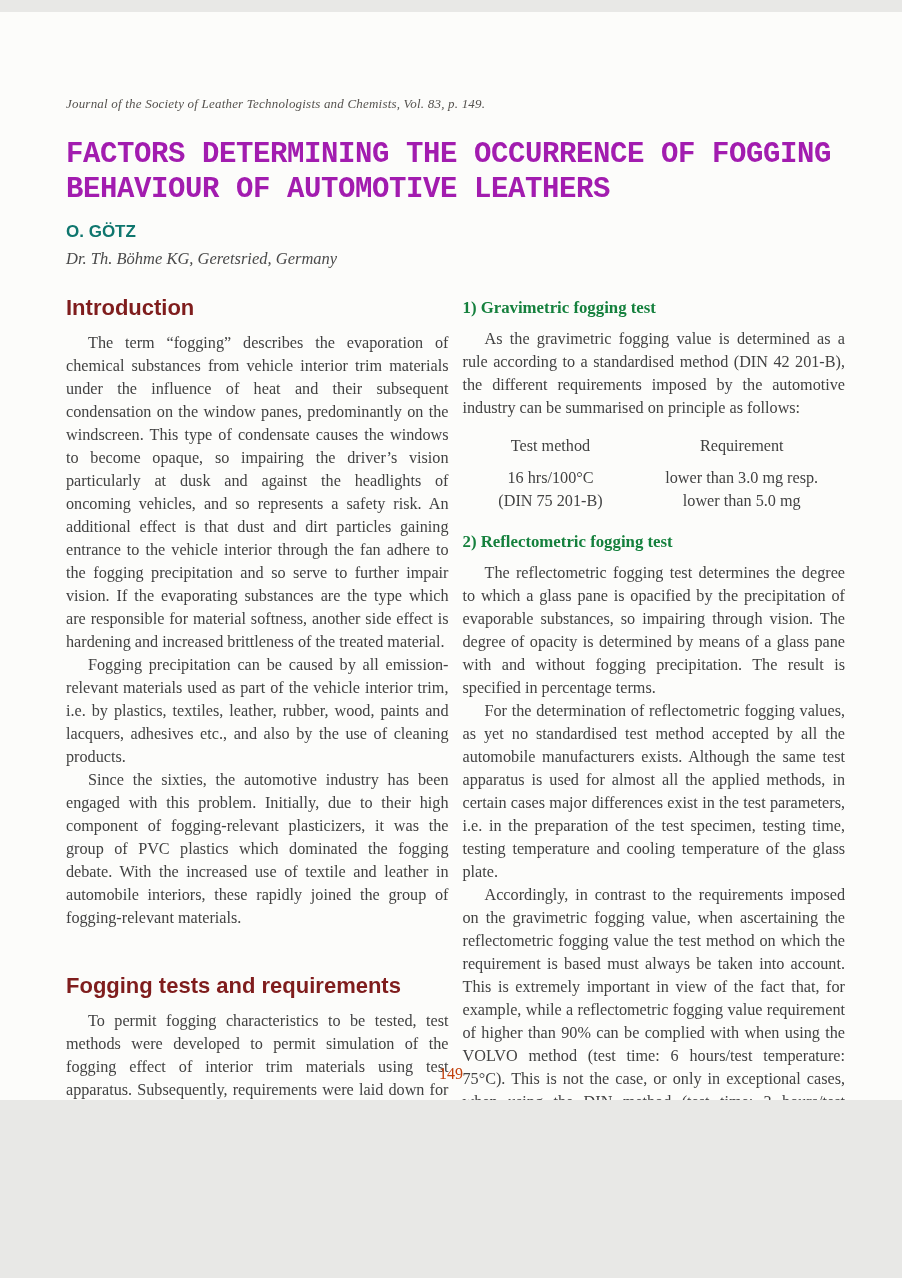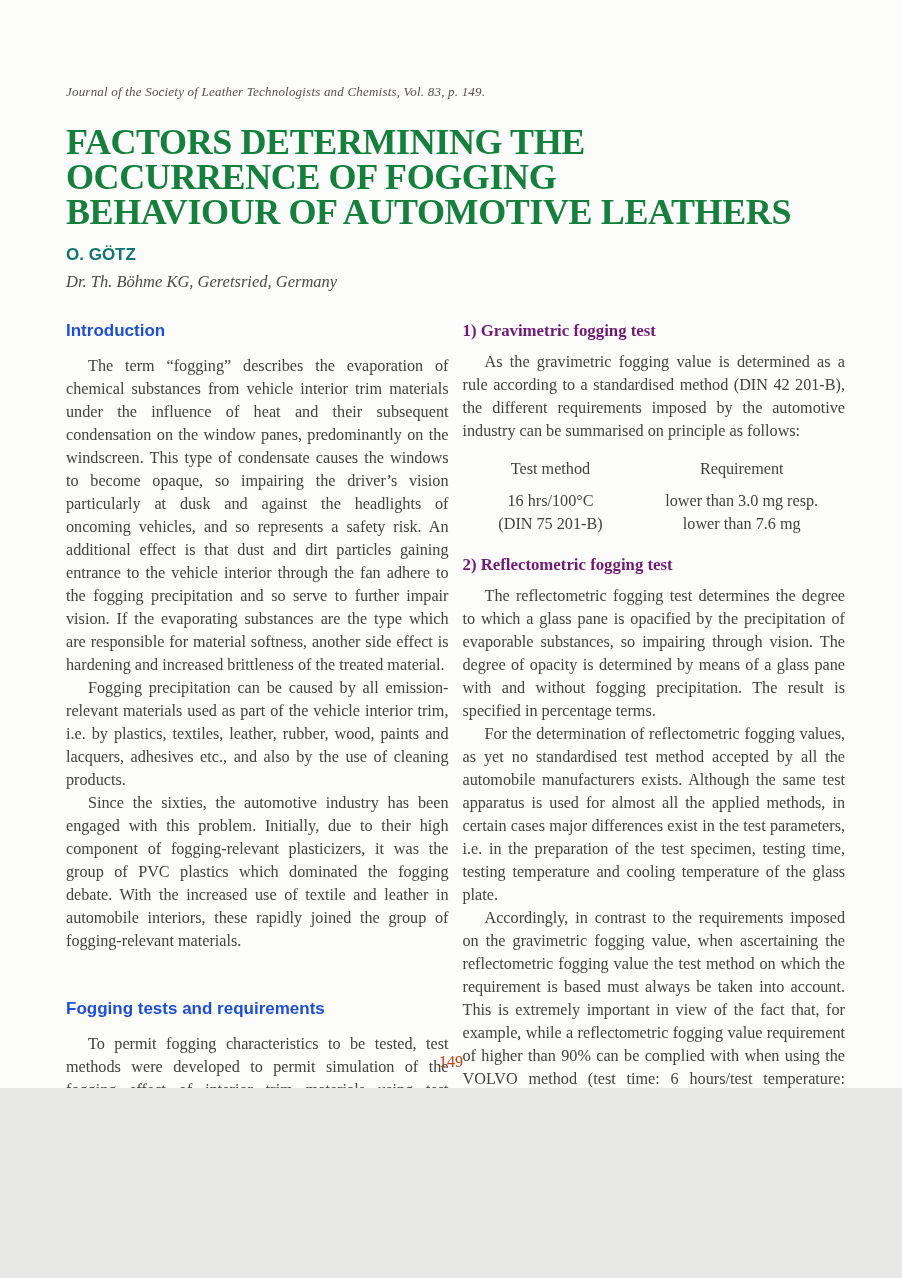--- a/index.html
+++ b/index.html
@@ -1,41 +1,41 @@
 <!DOCTYPE html>
 <html><head>
 <meta charset="utf-8">
 <style>
   * { margin:0; padding:0; box-sizing:border-box; }
   html,body { background:#e8e8e6; }
   .page {
     position:relative;
     width:902px; height:1088px;
-    margin:0 auto;
+    margin:12px auto;
     background:#fcfcfa;
     color:#3f3f3f;
     font-family:"Liberation Serif","DejaVu Serif",serif;
     overflow:hidden;
   }
   .content { padding:84px 57px 0 66px; }
 
   .journal-line {
     font-style:italic;
     font-size:13px;
     color:#55524e;
     letter-spacing:0.2px;
   }
   .title {
     margin-top:25px;
-    font-family:Liberation Serif, serif;
+    font-family:Liberation Mono, monospace;
     font-weight:bold;
-    font-size:36px;
+    font-size:29px;
     line-height:35px;
     letter-spacing:-0.4px;
-    color:#15803d;
+    color:#a21caf;
   }
   .author {
     margin-top:15px;
     font-family:"Liberation Sans","DejaVu Sans",sans-serif;
     font-weight:bold;
     font-size:17px;
     color:#0f766e;
   }
   .affiliation {
     margin-top:7px;
@@ -56,30 +56,30 @@
     font-size:16.2px;
     line-height:23px;
     text-align:justify;
     color:#424242;
   }
   .col-left { display:flex; flex-direction:column; }
 
   .sec-heading {
     font-family:"Liberation Sans","DejaVu Sans",sans-serif;
     font-weight:bold;
-    font-size:17px;
-    color:#1d4ed8;
+    font-size:22px;
+    color:#7f1d1d;
     text-align:left;
     margin-bottom:13px;
   }
   .sec-heading.spaced { margin-top:44px; }
   .sub-heading {
     font-weight:bold;
     font-size:16.8px;
-    color:#701a75;
+    color:#15803d;
     text-align:left;
     margin-bottom:9px;
   }
   p.body-p { text-indent:22px; }
 
   .req-table {
     margin:15px 0 17px;
     text-align:center;
   }
   .req-row { display:flex; }
@@ -136,21 +136,21 @@
 
         <div class="req-table">
           <div class="req-row head">
             <div class="req-cell c1">Test method</div>
             <div class="req-cell c2">Requirement</div>
           </div>
           <div class="req-row data">
             <div class="req-cell c1">16 hrs/100°C
 (DIN 75 201-B)</div>
             <div class="req-cell c2">lower than 3.0 mg resp.
-lower than 7.6 mg</div>
+lower than 5.0 mg</div>
           </div>
         </div>
 
         <div class="sub-heading">2) Reflectometric fogging test</div>
         <p class="body-p">The reflectometric fogging test determines the degree to which a glass pane is opacified by the precipitation of evaporable substances, so impairing through vision. The degree of opacity is determined by means of a glass pane with and without fogging precipitation. The result is specified in percentage terms.</p>
         <p class="body-p">For the determination of reflectometric fogging values, as yet no standardised test method accepted by all the automobile manufacturers exists. Although the same test apparatus is used for almost all the applied methods, in certain cases major differences exist in the test parameters, i.e. in the preparation of the test specimen, testing time, testing temperature and cooling temperature of the glass plate.</p>
         <p class="body-p">Accordingly, in contrast to the requirements imposed on the gravimetric fogging value, when ascertaining the reflectometric fogging value the test method on which the requirement is based must always be taken into account. This is extremely important in view of the fact that, for example, while a reflectometric fogging value requirement of higher than 90% can be complied with when using the VOLVO method (test time: 6 hours/test temperature: 75°C). This is not the case, or only in exceptional cases, when using the DIN method (test time: 3 hours/test temperature: 100°C). Here, too, the different test methods and requirements can be summarised as follows (different preparation of test specimens must be taken into account):</p>
 
         <div class="req-table">
           <div class="req-row head">

